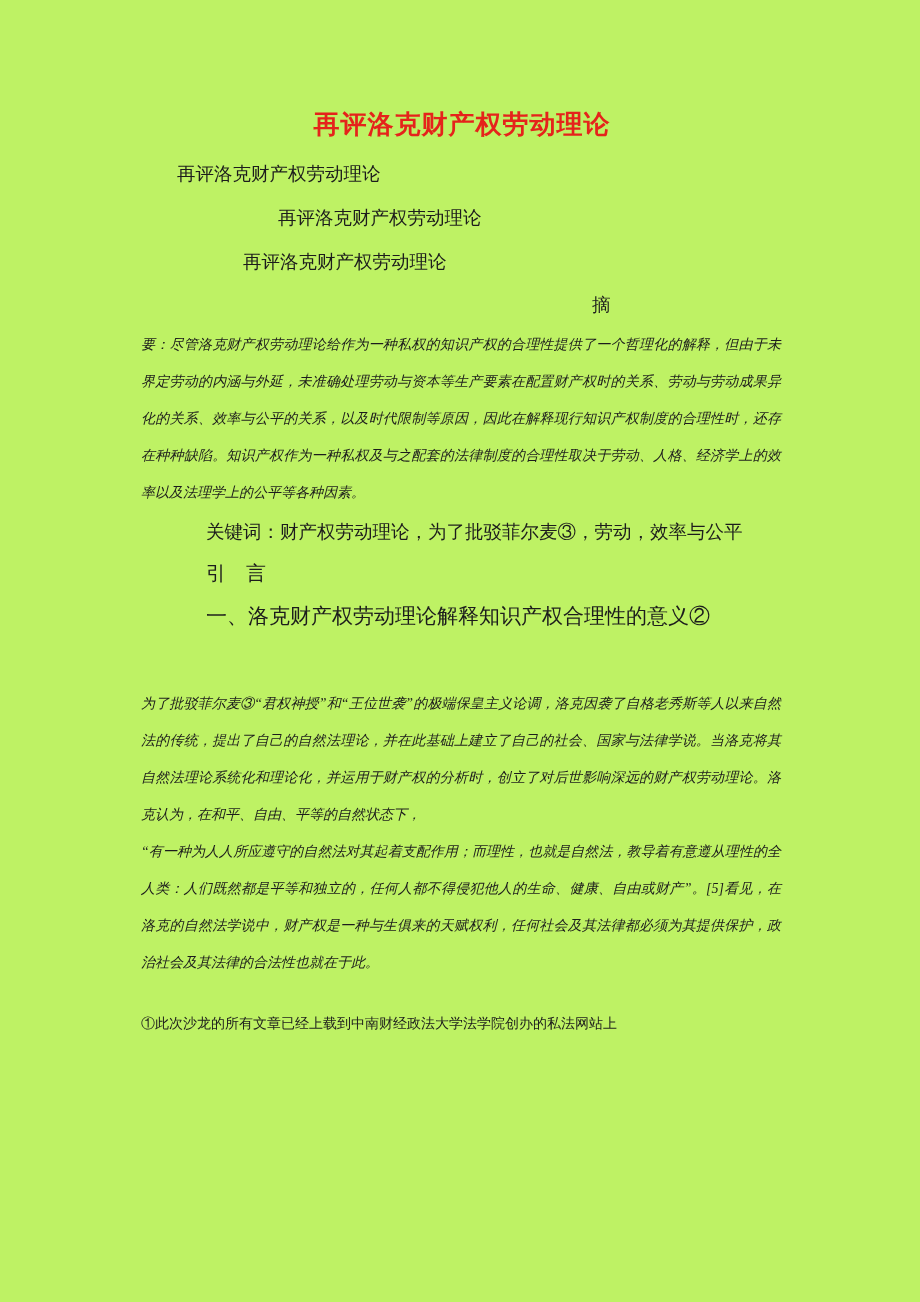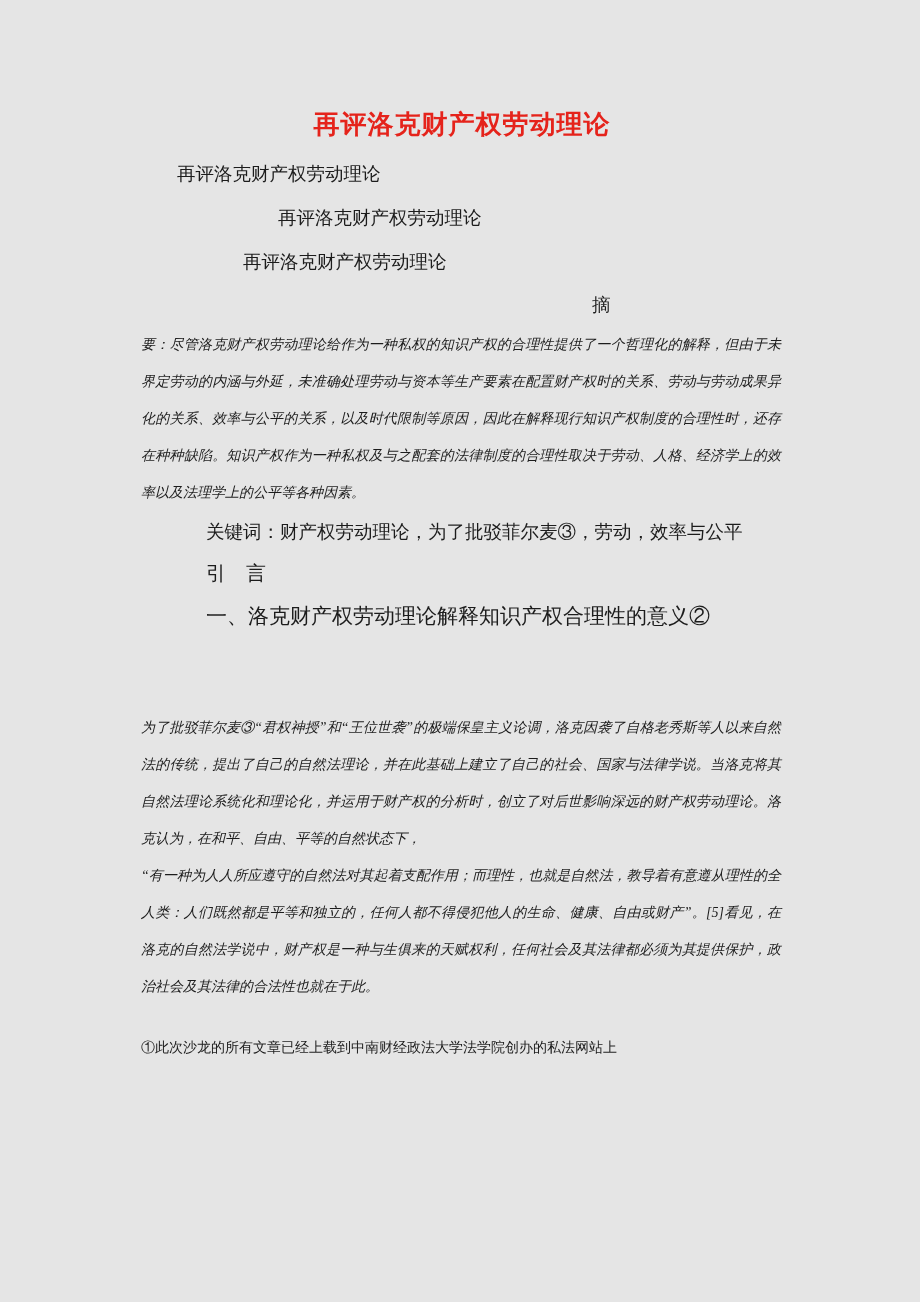--- a/index.html
+++ b/index.html
@@ -4,21 +4,21 @@
 <style>
   html, body {
     margin: 0;
     padding: 0;
     background: #ffffff;
   }
   .page {
     position: relative;
     width: 920px;
     height: 1302px;
-    background: #e5e5e5;
+    background: #bef264;
     overflow: hidden;
     font-family: "Liberation Serif", "DejaVu Serif", serif;
     color: #1c1c1c;
   }
   .content {
     box-sizing: border-box;
     padding: 104px 137px 0 141px;
     width: 920px;
   }
   .doc-title {
@@ -63,21 +63,21 @@
     line-height: 40px;
     margin-left: 65px;
     white-space: nowrap;
   }
   .section-heading {
     font-size: 21px;
     line-height: 46px;
     margin-left: 65px;
     white-space: nowrap;
   }
-  .par-gap { margin-top: 70px; }
+  .par-gap { margin-top: 46px; }
   .footnote-line {
     width: 642px;
     font-size: 14px;
     line-height: 37px;
     margin-top: 24px;
     text-align: justify;
     word-break: break-all;
   }
 </style>
 </head>

